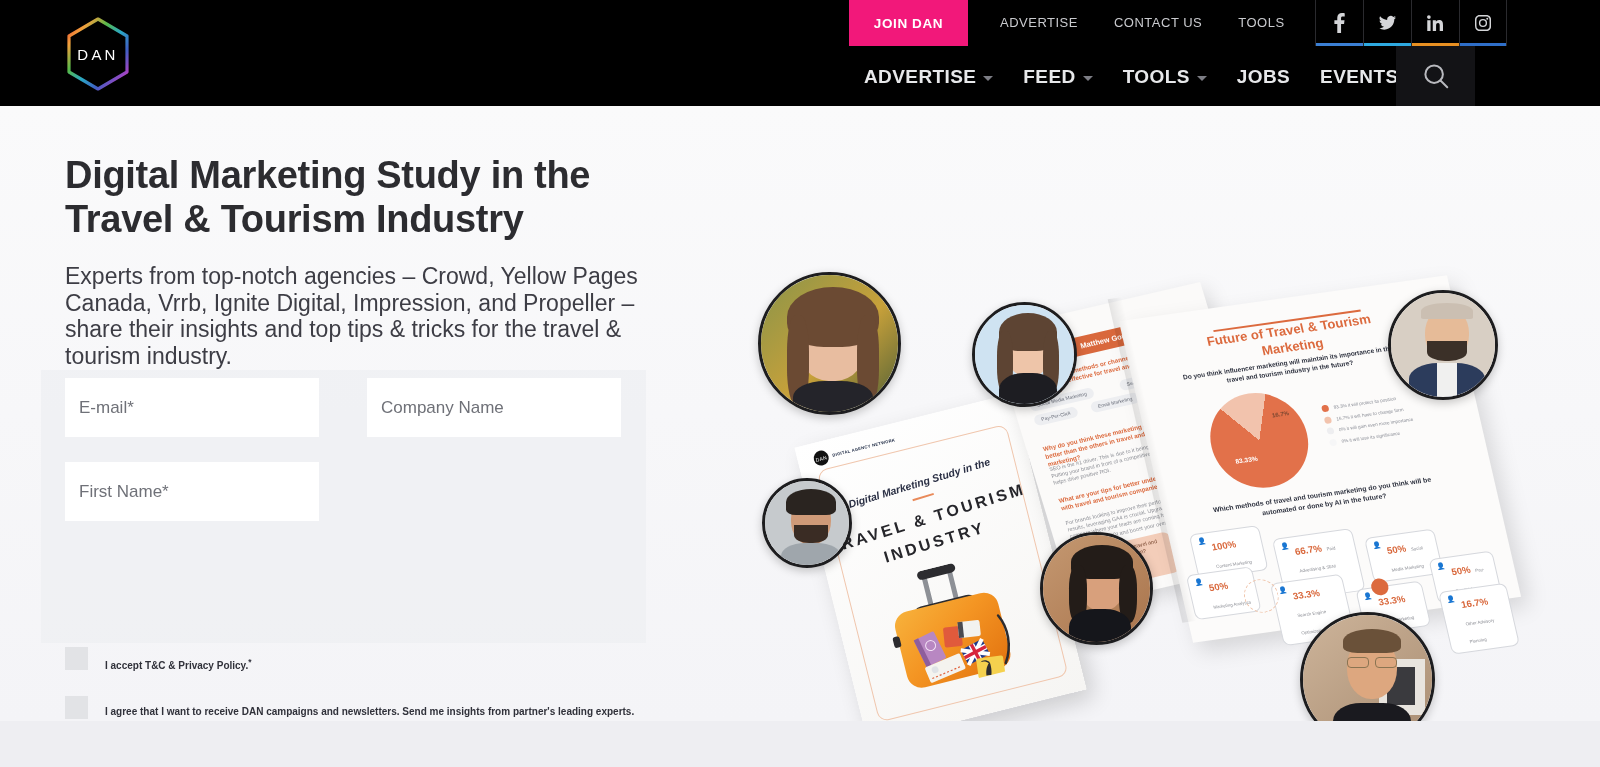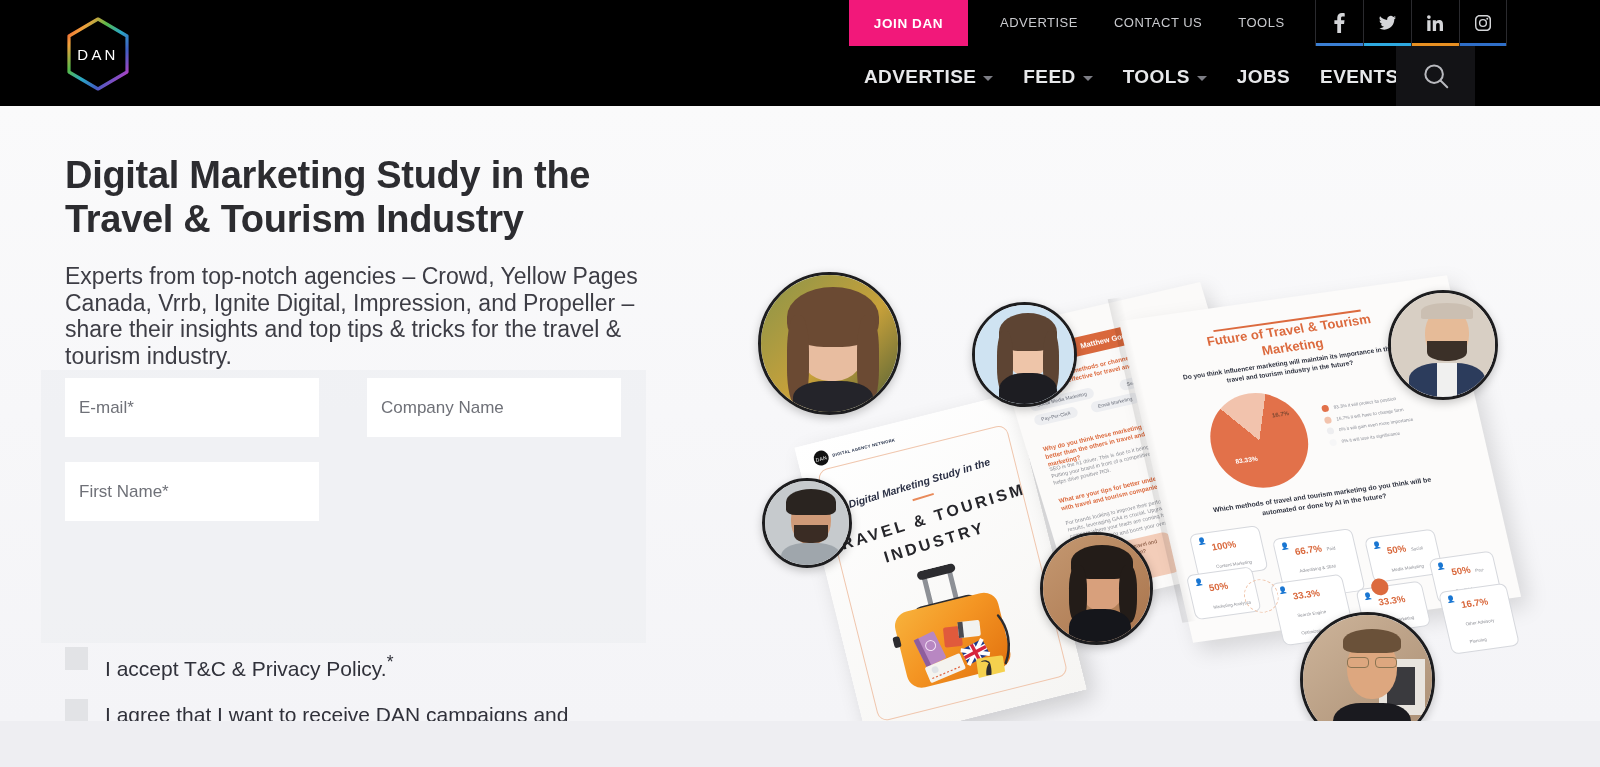--- a/index.html
+++ b/index.html
@@ -105,21 +105,21 @@
   }
   .field-ph { color: #6f7178; font-size: 17px; }
 
   .checks { position: absolute; left: 65px; top: 540px; width: 580px; }
   .crow { display: flex; align-items: flex-start; margin-bottom: 13px; }
   .cbox {
     width: 23px; height: 23px; background: #e2e3e6; flex: none; margin-top: 1px;
     cursor: pointer;
   }
   .clabel {
-    margin-left: 17px; font-size: 21px; line-height: 33px; color: #30313a;
+    margin-left: 17px; font-size: 10px; line-height: 33px; color: #30313a; font-weight: bold;
   }
   .clabel.two { line-height: 33px; width: 540px; }
   .star { color: #30313a; }
 
   .submit {
     position: absolute; left: 65px; top: 641px; width: 112px; height: 55px;
     background: #ee1673; color: #fff; font-size: 14.5px; font-weight: 700;
     letter-spacing: 1.1px; display: flex; align-items: center; justify-content: center;
     border: none; cursor: pointer; font-family: "Liberation Sans", sans-serif;
   }

